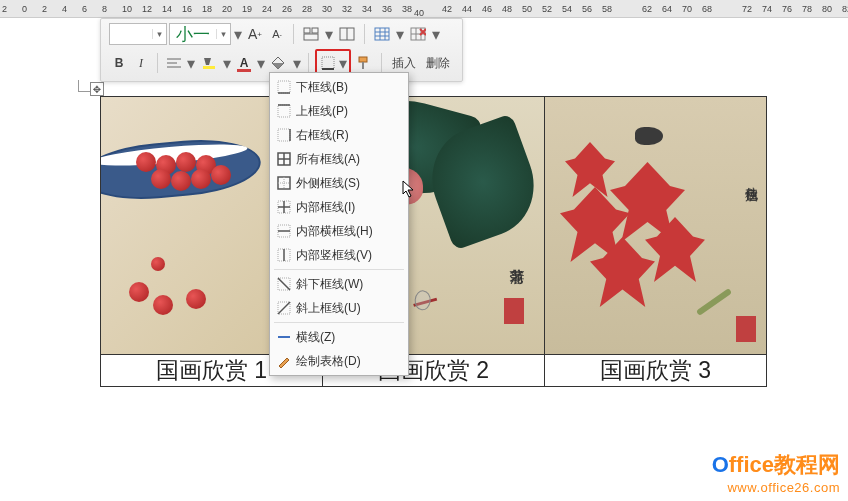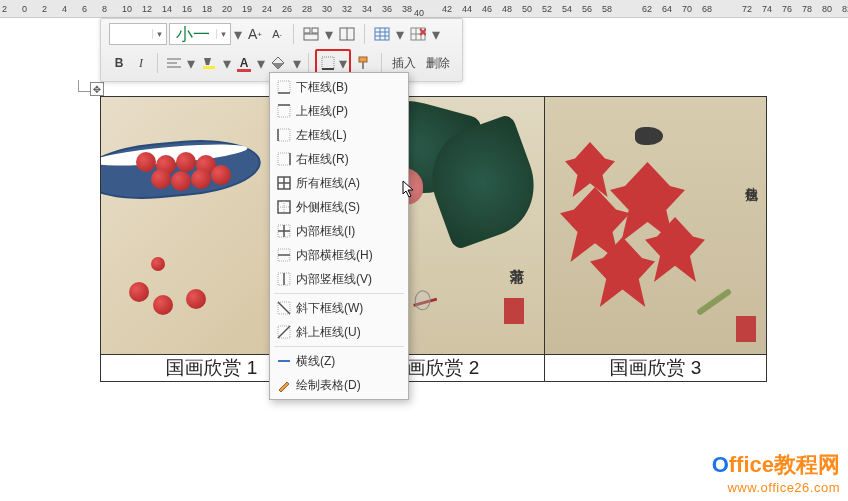--- a/index.html
+++ b/index.html
@@ -15,21 +15,21 @@
 .combo-txt{padding:0 6px;font-size:17px;color:#15803d;min-width:42px}
 .combo-arr{width:14px;text-align:center;color:#666;border-left:1px solid #ddd;font-size:9px;cursor:pointer}
 .red-box{border:2px solid #d92626;border-radius:2px;padding:1px}
 .corner{position:absolute;left:78px;top:78px;width:14px;height:14px}
 .corner::before{content:"";position:absolute;left:0;bottom:0;width:12px;height:1px;background:#999}
 .corner::after{content:"";position:absolute;left:0;bottom:0;width:1px;height:12px;background:#999}
 .tbl-handle{position:absolute;left:90px;top:82px;width:14px;height:14px;border:1px solid #888;background:#fff;font-size:10px;display:flex;align-items:center;justify-content:center;color:#555;cursor:move}
 .tbl{position:absolute;left:100px;top:96px;border-collapse:collapse}
 .tbl td{border:1px solid #333;padding:0;vertical-align:top;background:#fff}
 .img-cell{width:222px;height:258px;position:relative;overflow:hidden}
-.cap-cell{text-align:center;font-size:19px;color:#222;padding:4px 0;background:#fff}
+.cap-cell{text-align:center;font-size:23px;color:#222;padding:4px 0;background:#fff}
 .painting{width:100%;height:100%;position:relative}
 .p1{background:linear-gradient(135deg,#e8ddc8 0%,#d4c5a0 100%)}
 .bowl{position:absolute;left:-20px;top:45px;width:180px;height:55px;background:#3a5a8a;border-radius:50%/60%;border:2px solid #2a4a7a;transform:rotate(-5deg)}
 .bowl::before{content:"";position:absolute;top:3px;left:10px;right:10px;height:16px;background:#fff;border-radius:50%}
 .cherry{position:absolute;width:20px;height:20px;background:radial-gradient(circle at 35% 35%,#e85555,#a82020);border-radius:50%}
 .p2{background:linear-gradient(#e0d8c0,#d0c4a4)}
 .leaf{position:absolute;background:radial-gradient(ellipse,#2a5a4a,#1a3a2a);border-radius:50% 10% 50% 10%}
 .lotus{position:absolute;width:60px;height:50px;background:radial-gradient(#e89090,#c06060);border-radius:50% 50% 40% 40%}
 .dfly{position:absolute;width:30px;height:8px}
 .dfly::before{content:"";position:absolute;width:24px;height:3px;background:#a03030;top:3px}
@@ -372,29 +372,20 @@
           <rect x="1" y="1" width="12" height="12" fill="none" stroke="#aaa" stroke-dasharray="1,1"></rect>
           <line x1="1" y1="1" x2="13" y2="1" stroke="#555" stroke-width="1.5"></line>
         </svg>
       </span>
       <span>上框线(P)</span>
     </div>
     <div class="mi">
       <span class="mi-ico">
         <svg width="14" height="14">
           <rect x="1" y="1" width="12" height="12" fill="none" stroke="#aaa" stroke-dasharray="1,1"></rect>
-          <line x1="1" y1="1" x2="1" y2="13" stroke="#555" stroke-width="1.5"></line>
-        </svg>
-      </span>
-      <span>左框线(L)</span>
-    </div>
-    <div class="mi">
-      <span class="mi-ico">
-        <svg width="14" height="14">
-          <rect x="1" y="1" width="12" height="12" fill="none" stroke="#aaa" stroke-dasharray="1,1"></rect>
           <line x1="13" y1="1" x2="13" y2="13" stroke="#555" stroke-width="1.5"></line>
         </svg>
       </span>
       <span>右框线(R)</span>
     </div>
     <div class="mi">
       <span class="mi-ico">
         <svg width="14" height="14">
           <rect x="1" y="1" width="12" height="12" fill="none" stroke="#555" stroke-width="1.5"></rect>
           <line x1="7" y1="1" x2="7" y2="13" stroke="#555" stroke-width="1.5"></line>

